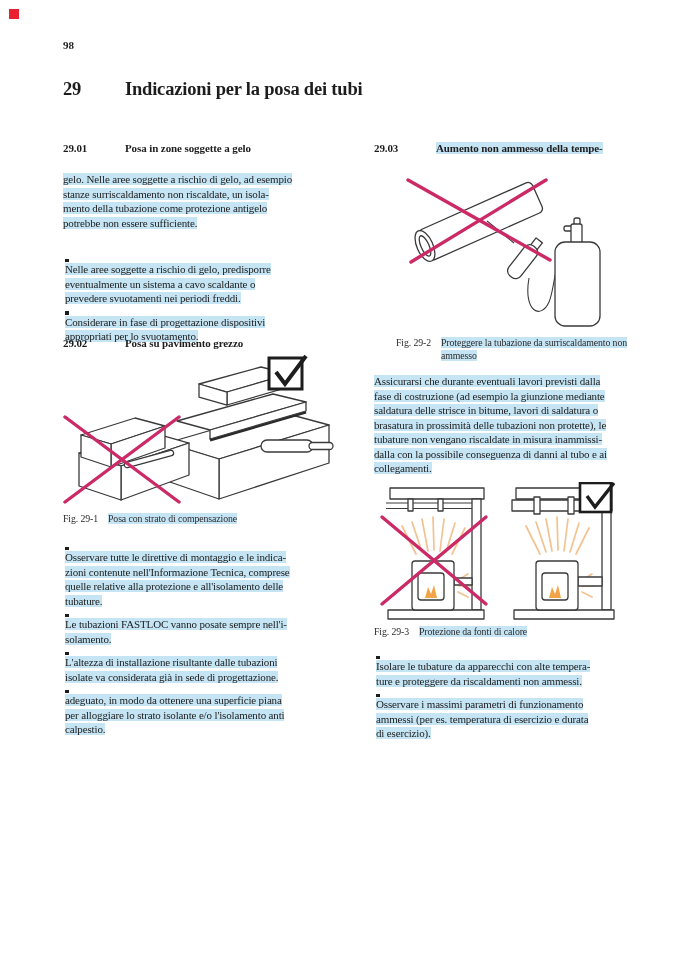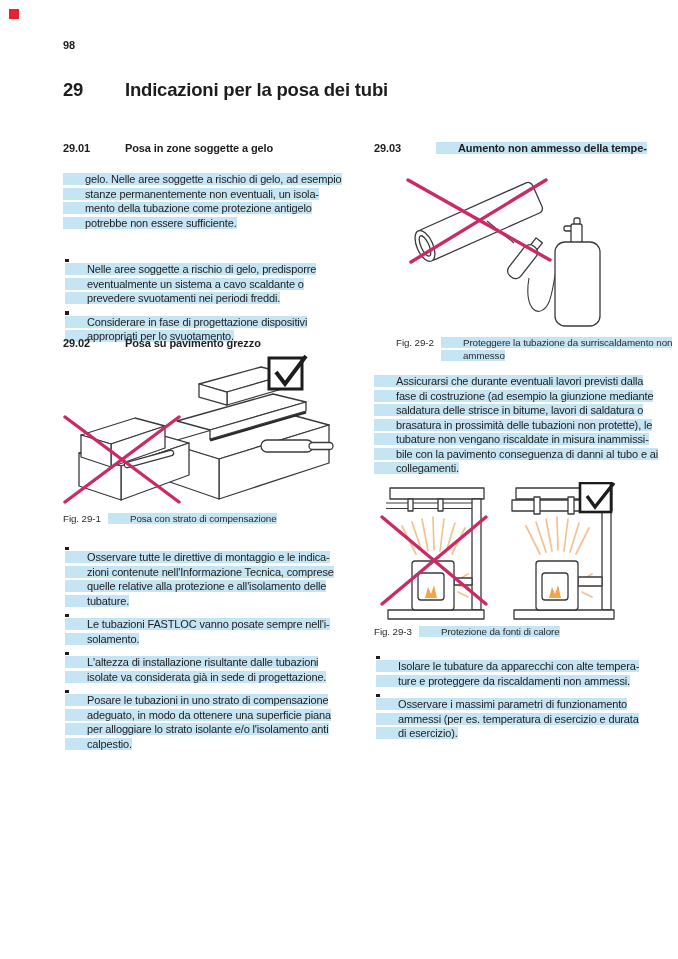--- a/index.html
+++ b/index.html
@@ -1,31 +1,31 @@
 <!DOCTYPE html>
 <html style="--hl: #c5e4f4; --cross: #cb2a66; --flame: #f2a448; --ray: #f2c391; --marker: #e8202f; --ink: #3a3a3a;"><head>
 <meta charset="utf-8">
 <style>
   :root{
     --hl:#c5e4f4; --cross:#cb2a66; --flame:#f2a448; --ray:#f2c391;
     --marker:#e8202f; --ink:#3a3a3a; --text:#1d1d1d;
   }
   html,body{margin:0;padding:0;background:#ffffff;}
   .page{position:relative;width:678px;height:959px;background:#fff;overflow:hidden;
-        font-family:Liberation Sans, sans-serif;color:var(--text);border-radius:15px;}
+        font-family:Liberation Serif, serif;color:var(--text);border-radius:15px;}
   .abs{position:absolute;}
   .marker{width:10px;height:10px;background:var(--marker);}
   .pageno{font-size:11px;font-weight:bold;}
   .chapter{display:flex;font-weight:bold;font-size:18.5px;letter-spacing:-0.2px;}
   .ch-num{width:62px;flex:none;}
   .secrow{display:flex;font-size:11px;font-weight:bold;letter-spacing:-0.1px;line-height:14.5px;}
   .sec-num{width:62px;flex:none;}
   .body-text{font-size:11px;line-height:14.55px;letter-spacing:-0.15px;}
   .tl{white-space:nowrap;}
-  .hl{background:var(--hl);padding-left:22px;}
+  .hl{background:var(--hl);}
   .li{display:flex;flex-direction:column;}
   .bullet{width:3.5px;height:3.5px;background:var(--text);margin:5.5px 9px 0 0;flex:none;}
   .caption{display:flex;font-size:9.8px;line-height:12.5px;letter-spacing:-0.1px;color:#2b2b2b;}
   .cap-label{width:45px;flex:none;}
   svg{display:block;}
   .ink{stroke:var(--ink);stroke-width:1.3;fill:#fff;stroke-linejoin:round;}
   .ink-thin{stroke:var(--ink);stroke-width:1.1;fill:none;}
   .pline{stroke:var(--ink);stroke-width:1.4;}
   .cross{stroke:var(--cross);stroke-width:3.4;stroke-linecap:round;fill:none;}
   .chkbox{fill:#fff;stroke:#1d1d1d;stroke-width:3;}
@@ -52,21 +52,21 @@
     <span>Indicazioni per la posa dei tubi</span>
   </div>
 
   <div class="abs secrow" style="left:63px;top:141px">
     <span class="sec-num">29.01</span>
     <span>Posa in zone soggette a gelo</span>
   </div>
 
   <div class="abs body-text" style="left:63px;top:172px">
       <div class="tl"><span class="hl">gelo. Nelle aree soggette a rischio di gelo, ad esempio</span></div>
-      <div class="tl"><span class="hl">stanze permanentemente non eventuali, un isola-</span></div>
+      <div class="tl"><span class="hl">stanze surriscaldamento non riscaldate, un isola-</span></div>
       <div class="tl"><span class="hl">mento della tubazione come protezione antigelo</span></div>
       <div class="tl"><span class="hl">potrebbe non essere sufficiente.</span></div>
     </div>
 
   <div class="abs body-text" style="left:65px;top:253px">
       <div class="li">
         <span class="bullet"></span>
         <div>
           <div class="tl"><span class="hl">Nelle aree soggette a rischio di gelo, predisporre</span></div>
           <div class="tl"><span class="hl">eventualmente un sistema a cavo scaldante o</span></div>
@@ -154,21 +154,20 @@
       <div class="li">
         <span class="bullet"></span>
         <div>
           <div class="tl"><span class="hl">L'altezza di installazione risultante dalle tubazioni</span></div>
           <div class="tl"><span class="hl">isolate va considerata già in sede di progettazione.</span></div>
         </div>
       </div>
       <div class="li">
         <span class="bullet"></span>
         <div>
-          <div class="tl"><span class="hl">Posare le tubazioni in uno strato di compensazione</span></div>
           <div class="tl"><span class="hl">adeguato, in modo da ottenere una superficie piana</span></div>
           <div class="tl"><span class="hl">per alloggiare lo strato isolante e/o l'isolamento anti</span></div>
           <div class="tl"><span class="hl">calpestio.</span></div>
         </div>
       </div>
     </div>
 
   <div class="abs secrow" style="left:374px;top:141px">
     <span class="sec-num">29.03</span>
     <span>
@@ -211,21 +210,21 @@
         <div class="tl"><span class="hl">ammesso</span></div>
       </span>
   </div>
 
   <div class="abs body-text" style="left:374px;top:374px">
       <div class="tl"><span class="hl">Assicurarsi che durante eventuali lavori previsti dalla</span></div>
       <div class="tl"><span class="hl">fase di costruzione (ad esempio la giunzione mediante</span></div>
       <div class="tl"><span class="hl">saldatura delle strisce in bitume, lavori di saldatura o</span></div>
       <div class="tl"><span class="hl">brasatura in prossimità delle tubazioni non protette), le</span></div>
       <div class="tl"><span class="hl">tubature non vengano riscaldate in misura inammissi-</span></div>
-      <div class="tl"><span class="hl">bile con la pavimento conseguenza di danni al tubo e ai</span></div>
+      <div class="tl"><span class="hl">dalla con la possibile conseguenza di danni al tubo e ai</span></div>
       <div class="tl"><span class="hl">collegamenti.</span></div>
     </div>
 
   <div class="abs" style="left:376px;top:482px">
     <svg width="250" height="140" viewBox="0 0 250 140">
       <defs>
         <pattern id="f3h" width="4" height="4" patternUnits="userSpaceOnUse" patternTransform="rotate(45)">
           <rect width="4" height="4" fill="#fff"></rect>
           <line class="pline" x1="0" y1="0" x2="0" y2="4"></line>
         </pattern>

